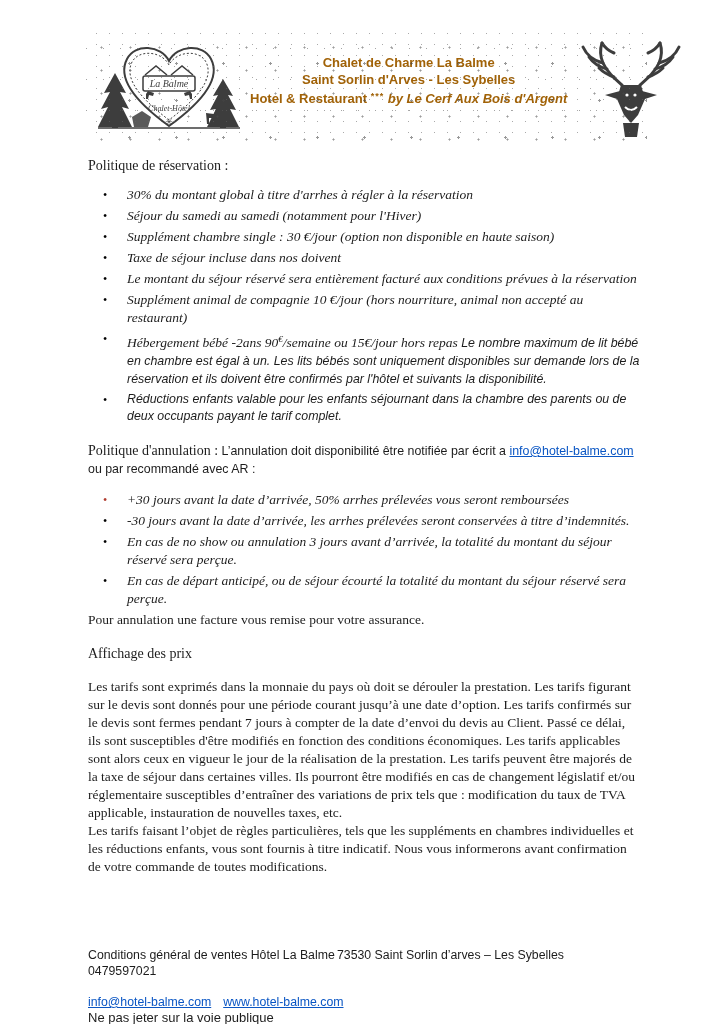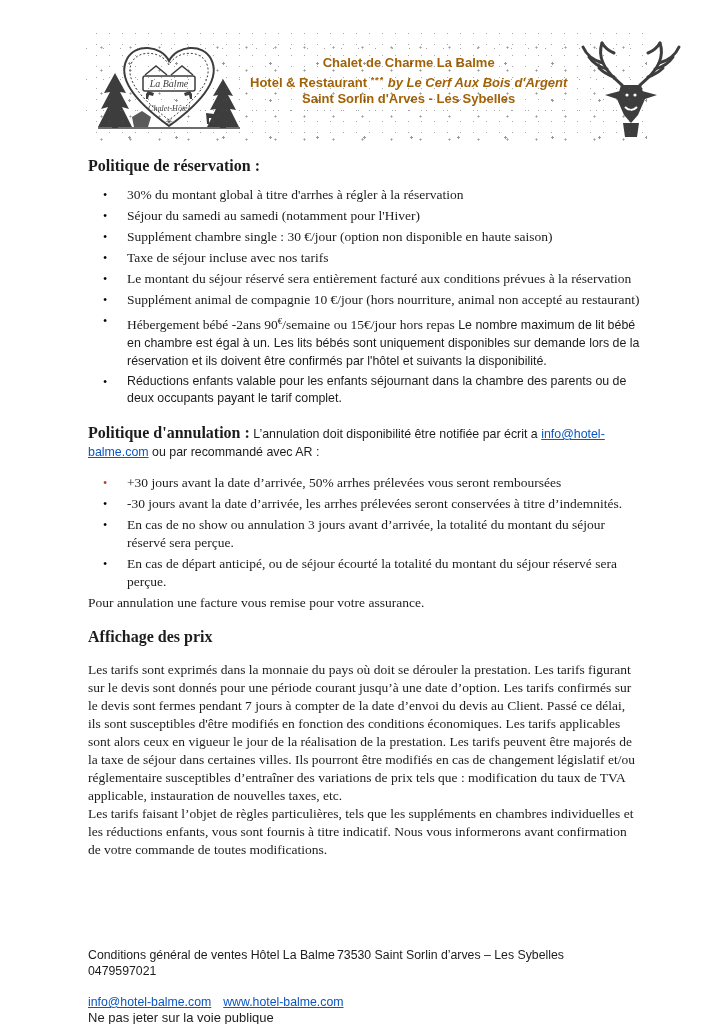--- a/index.html
+++ b/index.html
@@ -32,29 +32,29 @@
   .header-text{
     flex:1;text-align:center;padding-top:20px;
     font-family:"Liberation Sans", sans-serif;
     font-weight:700;color:#a16207;
     font-size:13px;line-height:16.5px;white-space:nowrap;
   }
   .header-text .it{font-style:italic;}
   .header-text .stars{font-size:9px;vertical-align:4px;letter-spacing:1px;}
 
   
-  .h1{font-size:16px;font-weight:bold;margin:0 0 0 0;line-height:18px;}
+  .h1{font-size:14px;font-weight:normal;margin:0 0 0 0;line-height:18px;}
   .serif{font-size:13.5px;line-height:18px;}
   .sans{font-family:"Liberation Sans", sans-serif;font-size:12.4px;line-height:17px;}
   .ul{margin-top:11px;}
   .li{display:flex;margin-bottom:3px;}
   .li .marker{flex:none;width:24px;padding-left:15px;box-sizing:content-box;
               font-size:12px;line-height:18px;color:#000;}
   .li .marker.red{color:#b03a2e;}
-  .li .txt{flex:1;}
+  .li .txt{flex:1;font-style:italic;}
   sup.eur{font-size:9px;vertical-align:5px;}
   .link{color:#0a56c4;text-decoration:underline;cursor:pointer;}
   .sec{margin-top:16px;}
   .para{margin-top:15px;}
 
   
   .footer{
     position:absolute;left:88px;top:947px;right:56px;
     font-family:"Liberation Sans", sans-serif;
     font-size:12.3px;line-height:16px;color:#1c1c1c;
@@ -104,22 +104,22 @@
             <rect x="24" y="86" width="6" height="7"></rect>
             <path d="M135,44 L145,61 L140,60 L148,75 L142,74 L151,92 L119,92 L128,74 L122,75 L130,60 L125,61 Z"></path>
             <rect x="132" y="87" width="6" height="6"></rect>
             <path d="M44,82 l10,-6 9,6 -3,10 -14,0 z" opacity=".85"></path>
           </g>
         </svg>
       </div>
 
       <div class="header-text">
         <div><span>Chalet de Charme La Balme</span></div>
+        <div><span>Saint Sorlin d'Arves - Les Sybelles</span></div>
         <div><span>Hotel &amp; Restaurant </span><span class="stars">***</span><span class="it"> by Le Cerf Aux Bois d'Argent</span></div>
-        <div><span>Saint Sorlin d'Arves - Les Sybelles</span></div>
       </div>
 
       <div class="stag-box">
         <svg viewBox="0 0 128 104" width="128" height="104" aria-hidden="true">
           <g stroke="#3d3d3d" fill="none" stroke-width="3" stroke-linecap="round">
 
             <path d="M55,50 C47,43 40,37 36,28 C33,21 33,14 35,8"></path>
             <path d="M36,28 C28,26 20,21 16,12"></path>
             <path d="M40,34 C32,32 26,28 22,22"></path>
             <path d="M47,42 C41,40 36,37 32,33"></path>
@@ -158,21 +158,21 @@
         <div class="li">
             <span class="marker">•</span>
             <span class="txt">Séjour du samedi au samedi (notamment pour l'Hiver)</span>
           </div>
         <div class="li">
             <span class="marker">•</span>
             <span class="txt">Supplément chambre single : 30 €/jour (option non disponible en haute saison)</span>
           </div>
         <div class="li">
             <span class="marker">•</span>
-            <span class="txt">Taxe de séjour incluse avec nos tarifs</span>
+            <span class="txt">Taxe de séjour incluse dans nos doivent</span>
           </div>
         <div class="li">
             <span class="marker">•</span>
             <span class="txt">Le montant du séjour réservé sera entièrement facturé aux conditions prévues à la réservation</span>
           </div>
         <div class="li">
             <span class="marker">•</span>
             <span class="txt">Supplément animal de compagnie 10 €/jour (hors nourriture, animal non accepté au restaurant)</span>
           </div>
         <div class="li">

